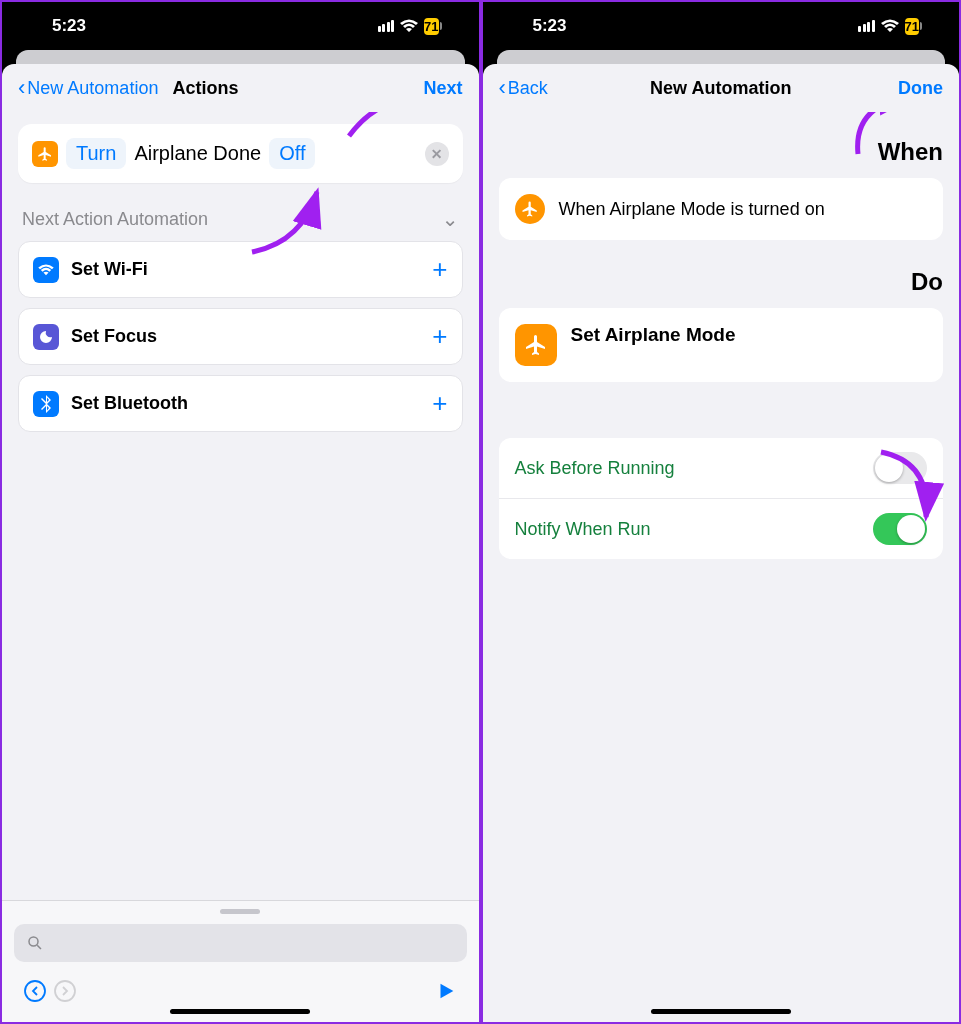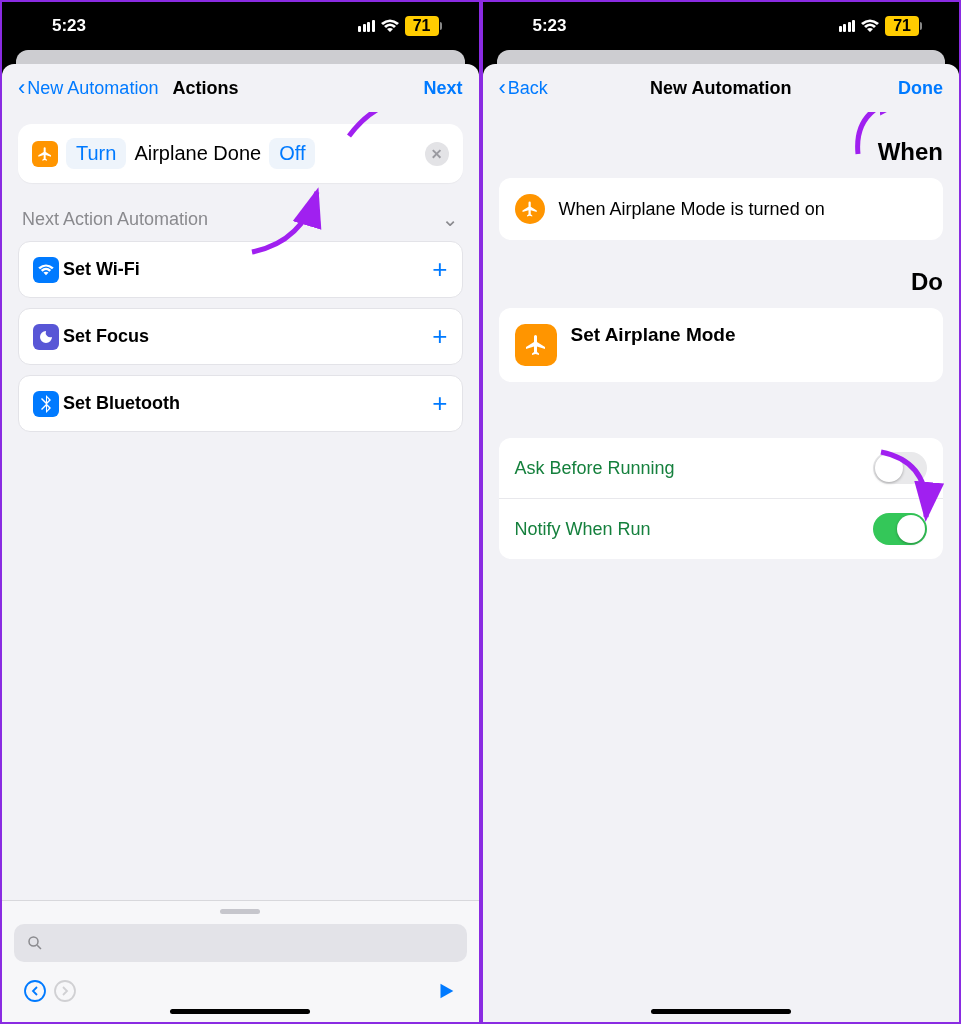--- a/index.html
+++ b/index.html
@@ -27,22 +27,22 @@
     color: #fff;
     font-weight: 600;
     font-size: 17px;
   }
   .status-right { display: flex; align-items: center; gap: 6px; }
   .signal-icon { display: flex; align-items: flex-end; gap: 1.5px; }
   .signal-bar { width: 3px; background: #fff; border-radius: 1px; }
   .battery {
     display: flex; align-items: center; gap: 1px;
     background: #ffcc00; color: #000;
-    border-radius: 4px; padding: 1px 8px;
-    font-size: 16px; font-weight: 700;
+    border-radius: 4px; padding: 1px 0;
+    font-size: 13px; font-weight: 700;
     position: relative;
   }
   .battery::after {
     content: ""; position: absolute; right: -3px; top: 50%;
     transform: translateY(-50%);
     width: 2px; height: 8px; background: #888; border-radius: 0 2px 2px 0;
   }
   .sheet-stack { position: relative; height: calc(100% - 48px); }
   .sheet-behind {
     position: absolute; top: 0; left: 14px; right: 14px; height: 30px;
@@ -92,21 +92,21 @@
     background: #e3e3e6; display: flex; align-items: center; justify-content: center;
     color: #9a9aa0; font-size: 14px; font-weight: 700;
   }
   .suggest-header {
     display: flex; align-items: center; justify-content: space-between;
     margin: 24px 0 10px; color: #8a8a8e; font-size: 18px; padding: 0 4px;
   }
   .suggest-list { display: flex; flex-direction: column; gap: 10px; }
   .suggest-row {
     background: #fff; border: 1px solid #e3e3e8; border-radius: 12px;
-    padding: 12px 14px; display: flex; align-items: center; gap: 4px;
+    padding: 12px 14px; display: flex; align-items: center; gap: 12px;
   }
   .app-icon { width: 26px; height: 26px; border-radius: 6px; display: flex; align-items: center; justify-content: center; }
   .wifi-app { background: #007aff; }
   .focus-app { background: #5856d6; }
   .bt-app { background: #007aff; }
   .suggest-label { font-size: 18px; font-weight: 600; color: #000; }
   .plus { margin-left: auto; color: #007aff; font-size: 26px; font-weight: 300; }
 
   .bottom-panel {
     position: absolute; bottom: 0; left: 0; right: 0;

